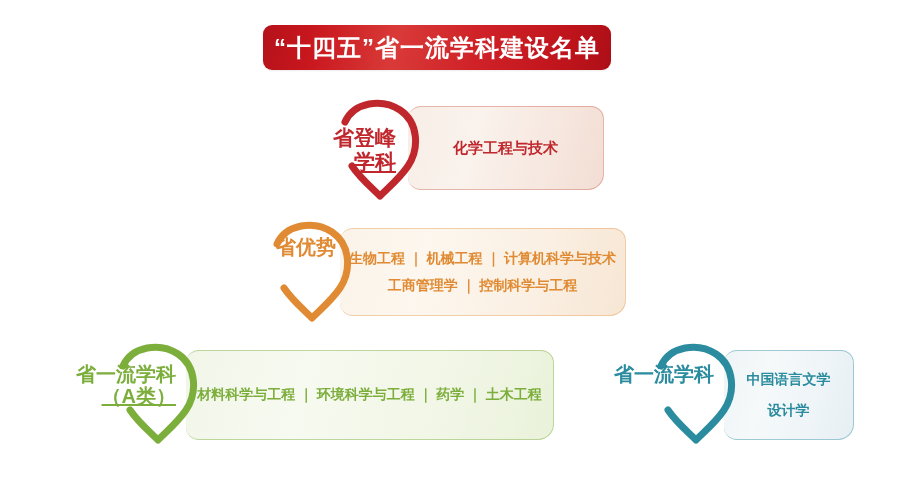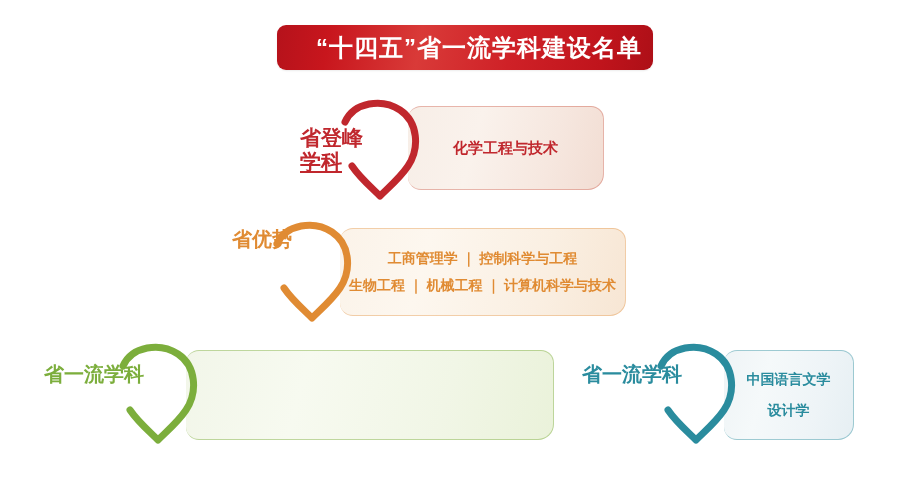--- a/index.html
+++ b/index.html
@@ -17,31 +17,30 @@
 
   #infographic {
     position: relative;
     width: 900px;
     height: 493px;
   }
 
   
   .title-banner {
     position: absolute;
-    left: 277px;
+    left: 263px;
     top: 25px;
     width: 348px;
     height: 45px;
     border-radius: 9px;
     background: linear-gradient(100deg, #b5121b 0%, #c8161d 14%, #d93a38 38%, #cf2127 62%, #c0141c 86%, #ad0f17 100%);
     box-shadow: 0 1px 2px rgba(0,0,0,0.08);
     display: flex;
     align-items: center;
     justify-content: center;
-    padding-left: 28px;
   }
   .title-banner .title-text {
     color: #ffffff;
     font-size: 24px;
     font-weight: bold;
     letter-spacing: 1px;
     white-space: nowrap;
     line-height: 1;
   }
 
@@ -68,21 +67,21 @@
   
   .pin {
     position: absolute;
     pointer-events: none;
   }
   .pin svg { display: block; }
 
   
   .tier-label {
     position: absolute;
-    text-align: left;
+    text-align: right;
     font-weight: bold;
     line-height: 1.12;
     white-space: nowrap;
   }
   .tier-label .l2 { display: block; text-decoration: underline; }
 
   
   #tier-peak .panel {
     left: 408px;
     top: 106px;
@@ -118,21 +117,21 @@
     border-left: none;
     gap: 11px;
   }
   #tier-advantage .panel .line {
     color: #e08b33;
     font-size: 14px;
   }
   #tier-advantage .pin { left: 264px; top: 218px; }
   #tier-advantage .tier-label {
     left: 232px;
-    top: 228px;
+    top: 236px;
     width: 104px;
     color: #e08b33;
     font-size: 20px;
   }
 
   
   #tier-a .panel {
     left: 186px;
     top: 350px;
     width: 368px;
@@ -204,48 +203,50 @@
 
     <div class="tier-label">
       <span>省登峰</span>
       <span class="l2">学科</span>
     </div>
   </div>
 
   <div class="tier" id="tier-advantage">
 
     <div class="panel">
+      <span class="line">生物工程 ｜ 机械工程 ｜ 计算机科学与技术</span>
       <span class="line">工商管理学 ｜ 控制科学与工程</span>
-      <span class="line">生物工程 ｜ 机械工程 ｜ 计算机科学与技术</span>
     </div>
 
     <div class="pin">
       <svg width="96" height="104" viewBox="0 0 96 104">
         <path d="M13 26 C22 6, 50 2, 68 14 C86 26, 88 52, 76 70 C68 82, 56 92, 48 100 C40 92, 28 82, 20 70" fill="none" stroke="#e08b33" stroke-width="7" stroke-linecap="round" stroke-linejoin="round"></path>
       </svg>
     </div>
 
     <div class="tier-label">
       <span>省优势</span>
     </div>
   </div>
 
   <div class="tier" id="tier-a">
 
     <div class="panel">
+      <span class="line">材料科学与工程 ｜ 环境科学与工程 ｜ 药学 ｜ 土木工程</span>
     </div>
 
     <div class="pin">
       <svg width="96" height="104" viewBox="0 0 96 104">
         <path d="M13 26 C22 6, 50 2, 68 14 C86 26, 88 52, 76 70 C68 82, 56 92, 48 100 C40 92, 28 82, 20 70" fill="none" stroke="#7cae3c" stroke-width="7" stroke-linecap="round" stroke-linejoin="round"></path>
       </svg>
     </div>
 
     <div class="tier-label">
       <span>省一流学科</span>
+      <span class="l2">（A类）</span>
     </div>
   </div>
 
   <div class="tier" id="tier-b">
 
     <div class="panel">
       <span class="line">中国语言文学</span>
       <span class="line">设计学</span>
     </div>
 

